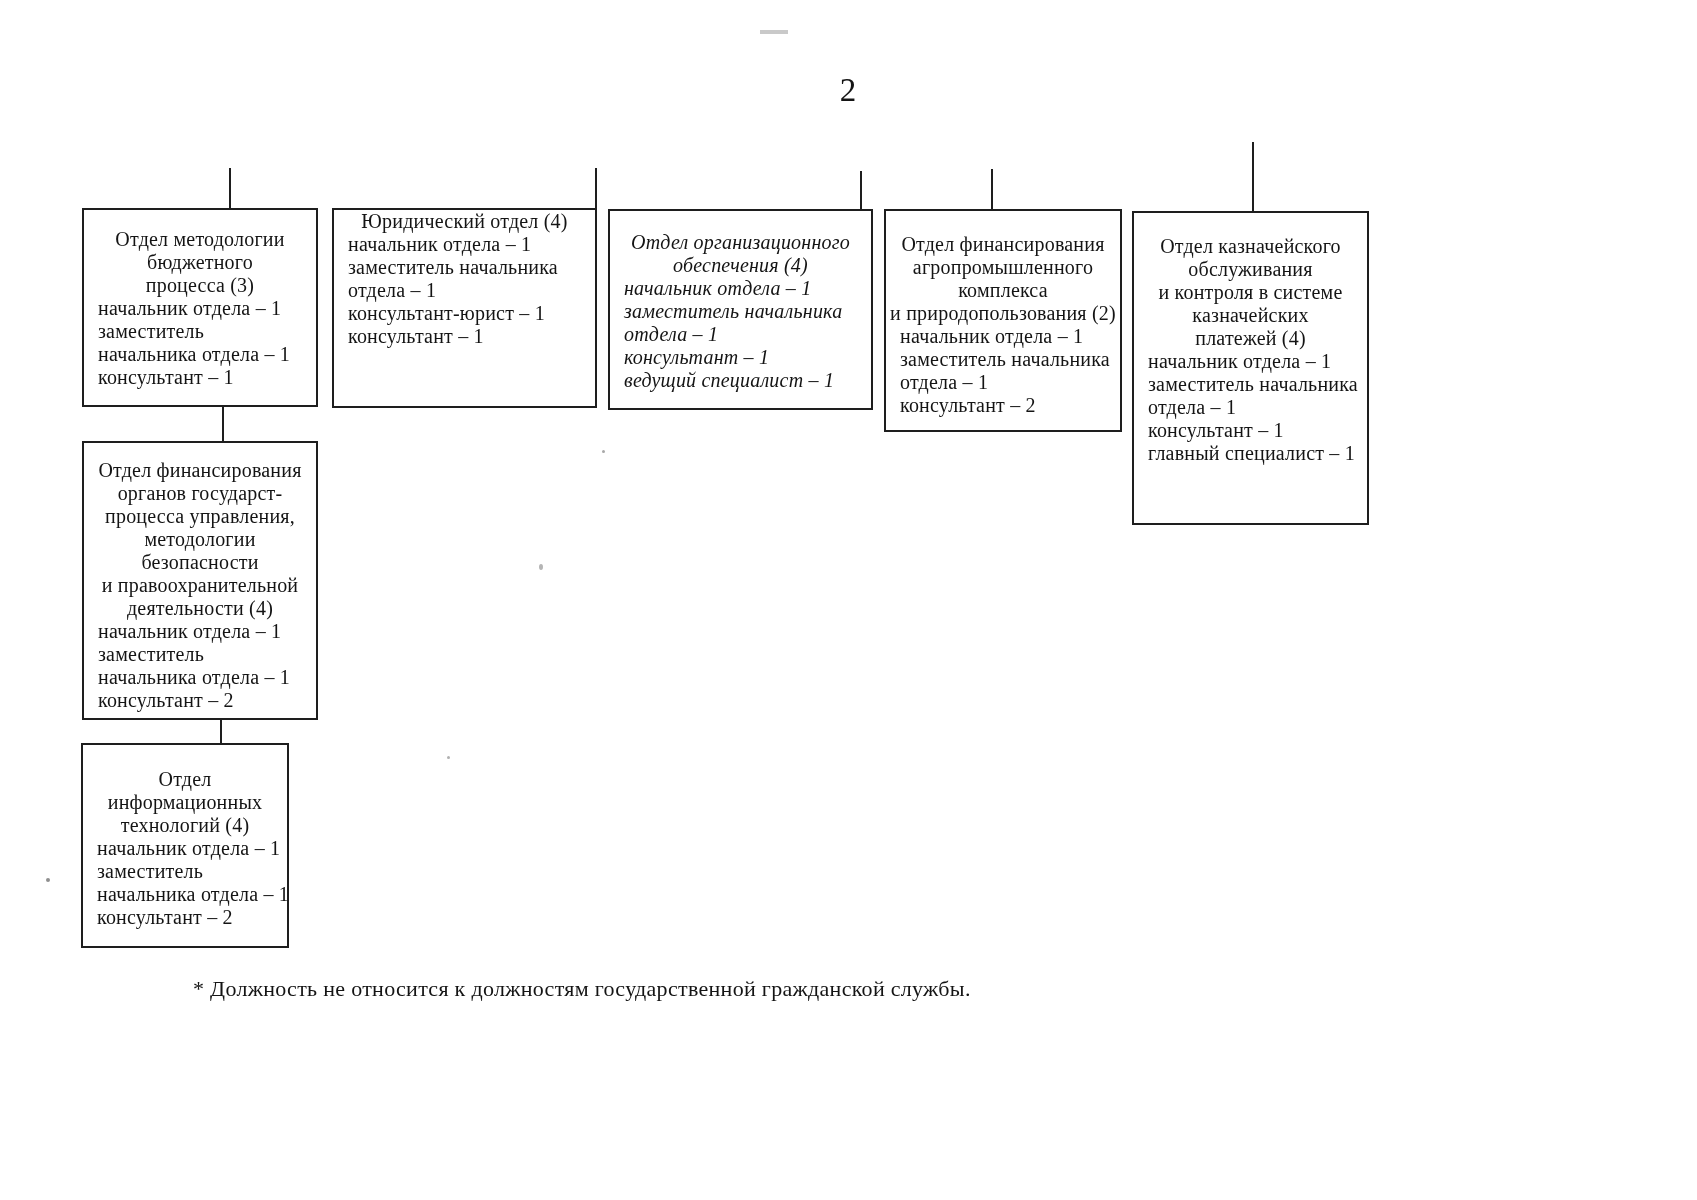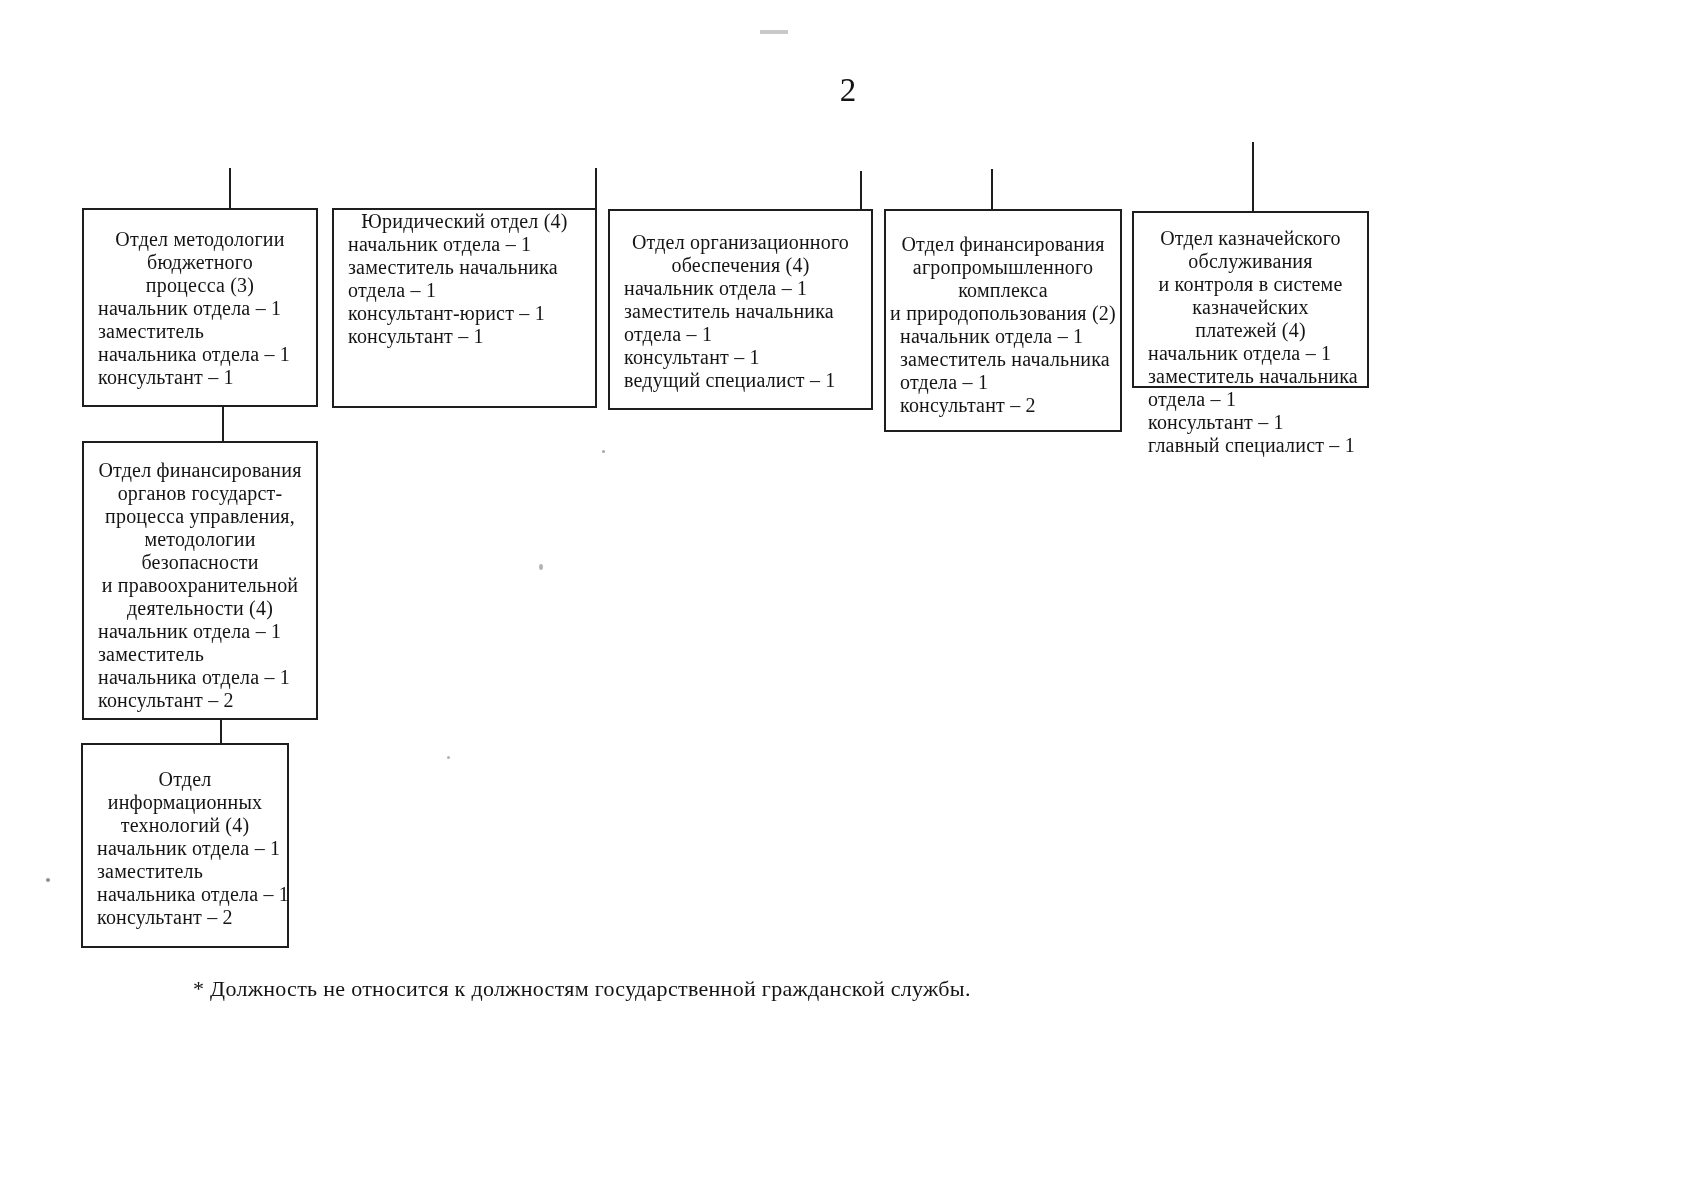--- a/index.html
+++ b/index.html
@@ -65,42 +65,42 @@
 
   <div class="dept-box" style="left:332px; top:208px; width:265px; height:200px; ">
       <div class="ln c">Юридический отдел (4)</div>
       <div class="ln l">начальник отдела – 1</div>
       <div class="ln l">заместитель начальника</div>
       <div class="ln l">отдела – 1</div>
       <div class="ln l">консультант-юрист – 1</div>
       <div class="ln l">консультант – 1</div>
     </div>
 
-  <div class="dept-box" style="left:608px; top:209px; width:265px; height:201px; padding-top:20px;">
+  <div class="dept-box" style="left:608px; top:209px; width:265px; height:201px; padding-top:20px;font-style:italic;">
       <div class="ln c">Отдел организационного</div>
       <div class="ln c">обеспечения (4)</div>
       <div class="ln l">начальник отдела – 1</div>
       <div class="ln l">заместитель начальника</div>
       <div class="ln l">отдела – 1</div>
       <div class="ln l">консультант – 1</div>
       <div class="ln l">ведущий специалист – 1</div>
     </div>
 
   <div class="dept-box" style="left:884px; top:209px; width:238px; height:223px; padding-top:22px;">
       <div class="ln c">Отдел финансирования</div>
       <div class="ln c">агропромышленного</div>
       <div class="ln c">комплекса</div>
       <div class="ln c">и природопользования (2)</div>
       <div class="ln l">начальник отдела – 1</div>
       <div class="ln l">заместитель начальника</div>
       <div class="ln l">отдела – 1</div>
       <div class="ln l">консультант – 2</div>
     </div>
 
-  <div class="dept-box" style="left:1132px; top:211px; width:237px; height:177px; padding-top:14px;">
+  <div class="dept-box" style="left:1132px; top:211px; width:237px; height:314px; padding-top:22px;">
       <div class="ln c">Отдел казначейского</div>
       <div class="ln c">обслуживания</div>
       <div class="ln c">и контроля в системе</div>
       <div class="ln c">казначейских</div>
       <div class="ln c">платежей (4)</div>
       <div class="ln l">начальник отдела – 1</div>
       <div class="ln l">заместитель начальника</div>
       <div class="ln l">отдела – 1</div>
       <div class="ln l">консультант – 1</div>
       <div class="ln l">главный специалист – 1</div>

